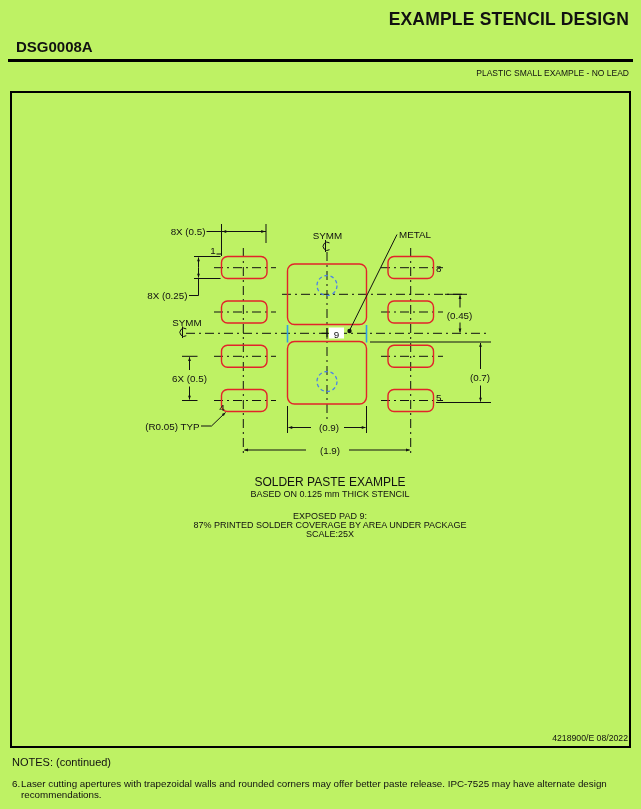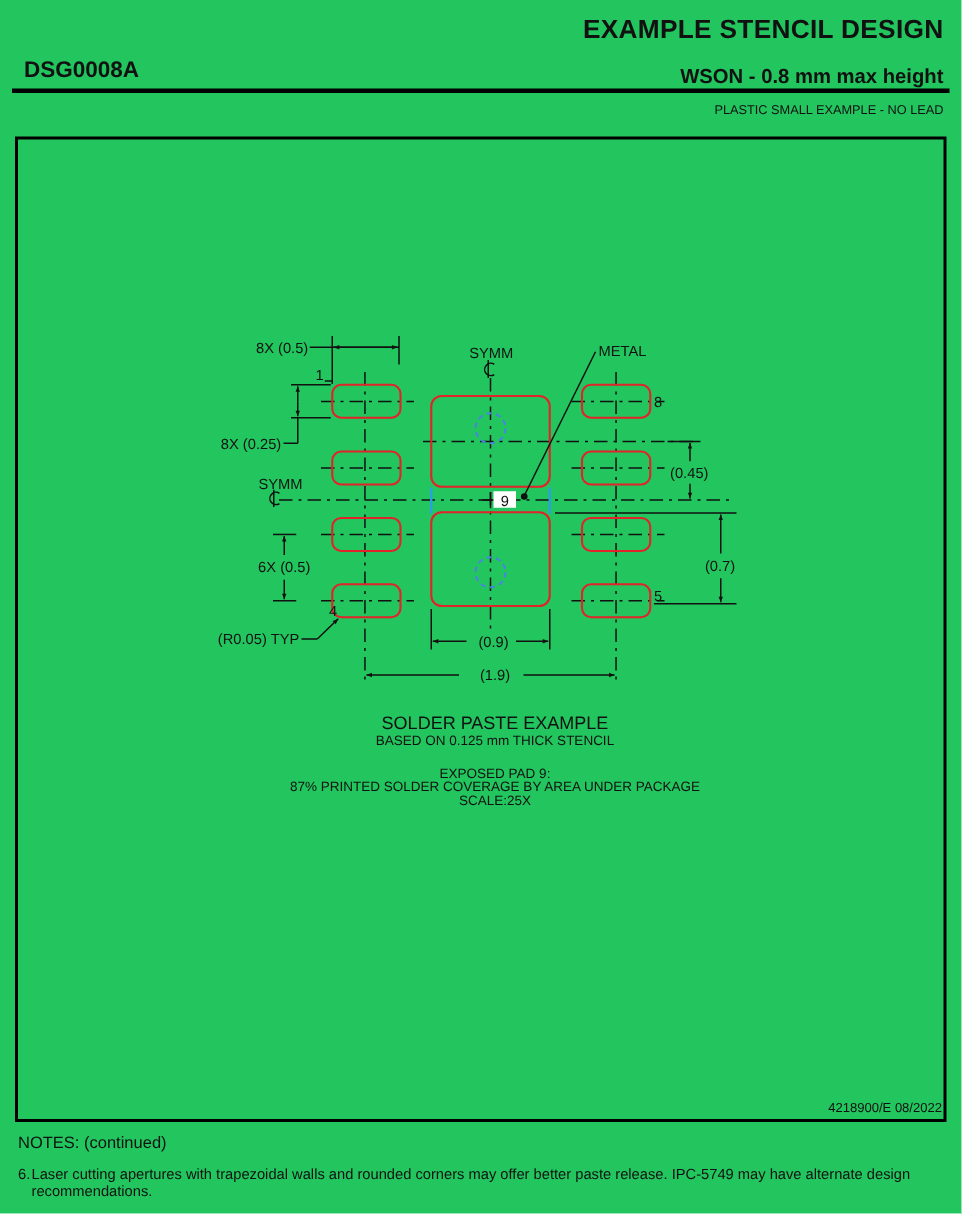--- a/index.html
+++ b/index.html
@@ -1,16 +1,16 @@
 <!DOCTYPE html>
 <html><head>
 <meta charset="utf-8">
 <style>
   html,body{margin:0;padding:0;background:#ffffff;}
-  .page{position:relative;width:641px;height:809px;background:#22c55e;overflow:hidden;
+  .page{position:relative;width:641px;height:809px;background:#bef264;overflow:hidden;
         font-family:"Liberation Sans",sans-serif;color:#111;}
   .abs{position:absolute;}
   .hdr-title{top:9px;right:12px;font-size:17.5px;font-weight:bold;letter-spacing:.2px;}
   .hdr-code{top:38px;left:16px;font-size:15px;font-weight:bold;}
   .hdr-sub{top:43px;right:12px;font-size:13.5px;font-weight:bold;}
   .hdr-rule{top:59px;left:8px;width:625px;height:3px;background:#000;}
   .hdr-type{top:68px;right:12px;font-size:8.5px;}
   .frame{top:91px;left:10px;width:617px;height:653px;border:2px solid #000;}
   svg{position:absolute;top:0;left:0;}
   svg text{font-family:"Liberation Sans",sans-serif;fill:#111;font-size:9.8px;}
@@ -22,21 +22,20 @@
   .note6 .num{position:absolute;left:0;top:0;}
   .note6 .txt{display:block;padding-left:9px;}
 </style>
 </head>
 <body>
 
 <div class="page">
 
   <div class="abs hdr-title">EXAMPLE STENCIL DESIGN</div>
   <div class="abs hdr-code">DSG0008A</div>
-  <div class="abs hdr-sub">WSON - 0.8 mm max height</div>
   <div class="abs hdr-rule"></div>
   <div class="abs hdr-type">PLASTIC SMALL EXAMPLE - NO LEAD</div>
 
   <div class="abs frame"></div>
 
   <svg width="641" height="809" viewBox="0 0 641 809">
     <defs>
       <marker id="mA" viewBox="0 0 10 10" refX="9.3" refY="5" markerWidth="8.6" markerHeight="4" orient="auto">
         <path d="M0,1.4 L9.5,5 L0,8.6 z" fill="#111"></path>
       </marker>
@@ -163,16 +162,16 @@
     <text class="cap-small" x="330" y="518.5" text-anchor="middle">EXPOSED PAD 9:</text>
     <text class="cap-small" x="330" y="527.5" text-anchor="middle">87% PRINTED SOLDER COVERAGE BY AREA UNDER PACKAGE</text>
     <text class="cap-small" x="330" y="536.5" text-anchor="middle">SCALE:25X</text>
 
     <text class="docnum" x="628" y="741" text-anchor="end">4218900/E   08/2022</text>
   </svg>
 
   <div class="abs notes-head">NOTES: (continued)</div>
   <div class="abs note6">
     <span class="num">6.</span>
-    <span class="txt">Laser cutting apertures with trapezoidal walls and rounded corners may offer better paste release. IPC-5749 may have alternate design recommendations.</span>
+    <span class="txt">Laser cutting apertures with trapezoidal walls and rounded corners may offer better paste release. IPC-7525 may have alternate design recommendations.</span>
   </div>
 
 </div>
 
 </body></html>

